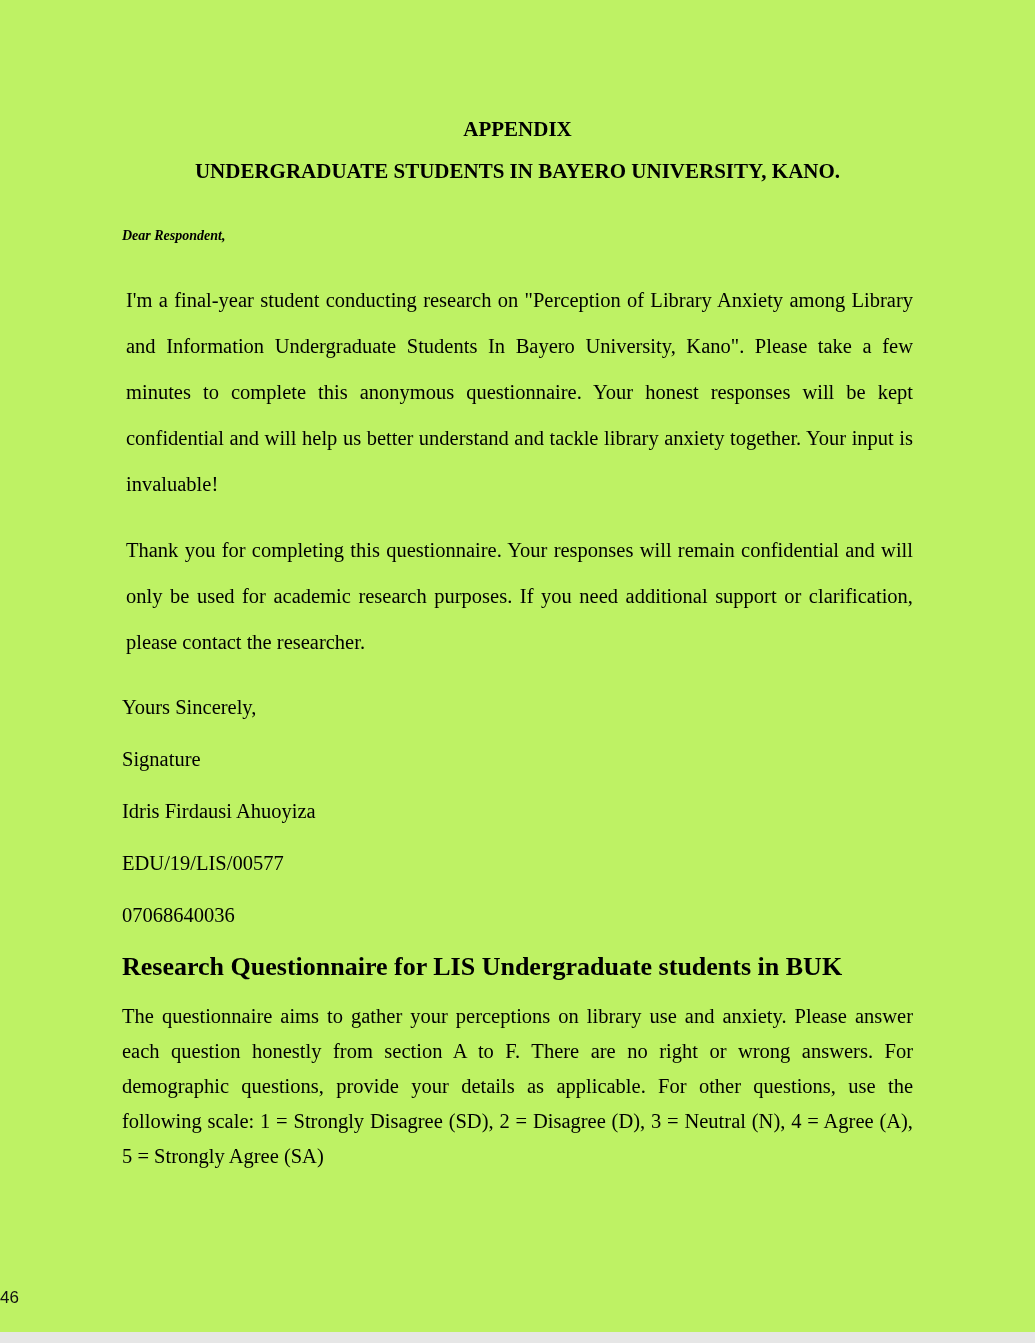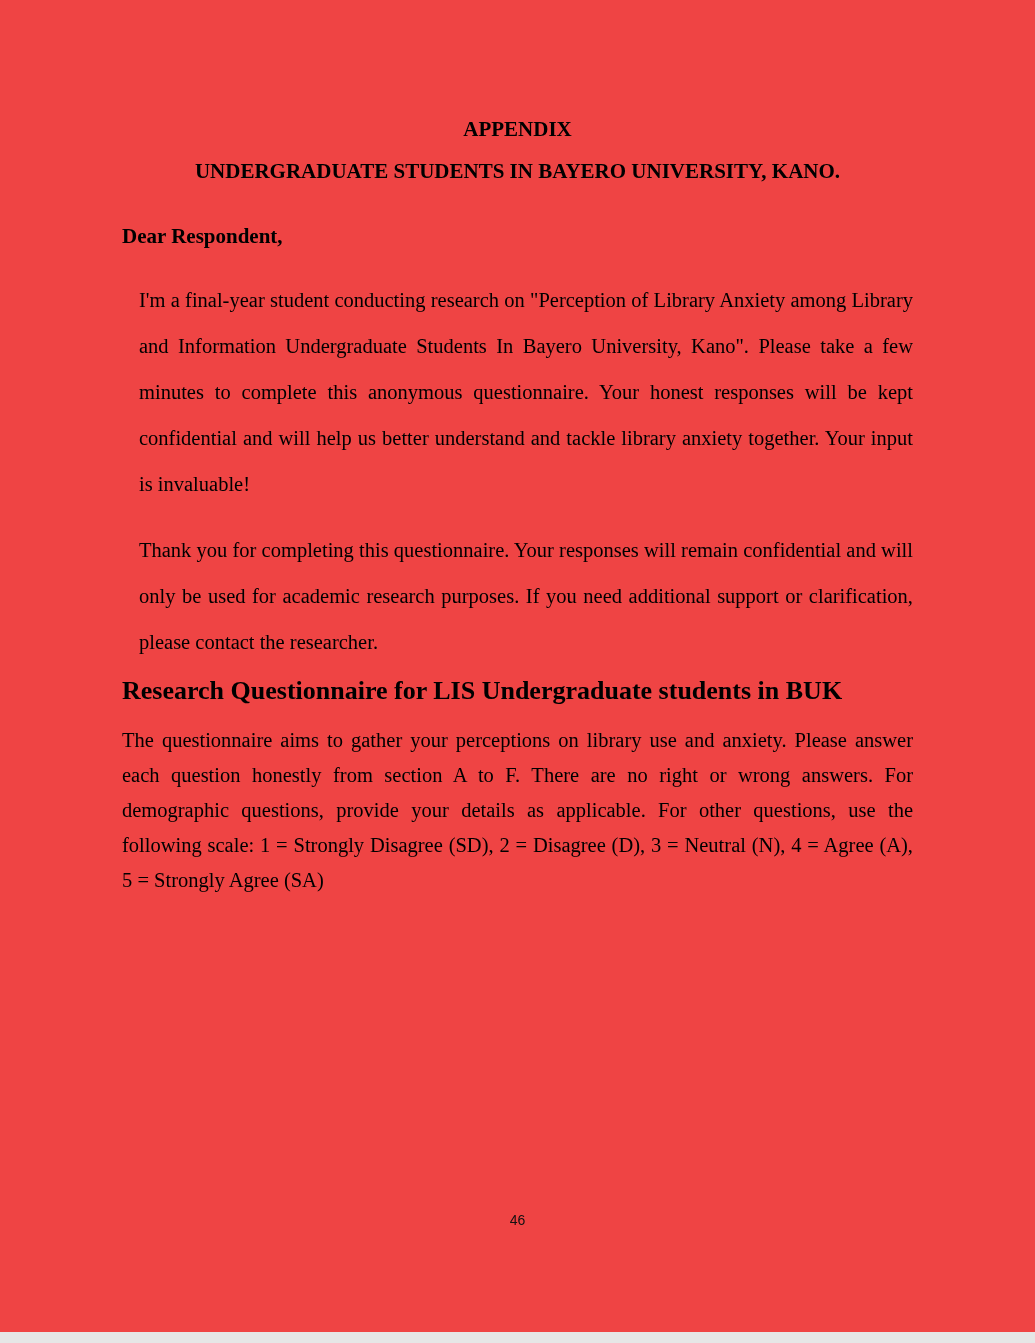--- a/index.html
+++ b/index.html
@@ -21,25 +21,26 @@
   }
   .title-block {
     text-align: center;
     font-weight: bold;
     font-size: 21px;
     line-height: 42px;
   }
   .salutation {
     margin-top: 21px;
     font-weight: bold;
-    font-size: 21px;
+    font-size: 14px;
     line-height: 46px;
+    font-style: italic;
   }
   .para {
-    margin: 18px 0 0 17px;
+    margin: 18px 0 0 4px;
     font-size: 20.5px;
     line-height: 46px;
     text-align: justify;
   }
   .para + .para {
     margin-top: 20px;
   }
   .signature-block {
     margin-top: 16px;
     font-size: 20.5px;
@@ -53,51 +54,58 @@
   .instructions {
     margin: 6px 0 0 0;
     font-size: 20.5px;
     line-height: 35px;
     text-align: justify;
   }
   .page-number {
     position: absolute;
     left: 0;
     right: 0;
-    top: 1212px;
-    text-align: center;
+    top: 1288px;
+    text-align: left;
     font-family: "Liberation Sans", sans-serif;
-    font-size: 14px;
+    font-size: 17px;
     color: #111111;
   }
   .footer-bar {
     position: absolute;
     left: 0;
     bottom: 0;
     width: 100%;
     height: 11px;
   }
 </style>
 </head>
 <body>
 
-<div class="page" style="background: #ef4444;">
+<div class="page" style="background: #bef264;">
   <div class="content">
 
     <div class="title-block">
       <div>APPENDIX</div>
       <div>UNDERGRADUATE STUDENTS IN BAYERO UNIVERSITY, KANO.</div>
     </div>
 
     <div class="salutation">Dear Respondent,</div>
 
     <p class="para">I'm a final-year student conducting research on "Perception of Library Anxiety among Library and Information Undergraduate Students In Bayero University, Kano". Please take a few minutes to complete this anonymous questionnaire. Your honest responses will be kept confidential and will help us better understand and tackle library anxiety together. Your input is invaluable!</p>
 
     <p class="para">Thank you for completing this questionnaire. Your responses will remain confidential and will only be used for academic research purposes. If you need additional support or clarification, please contact the researcher.</p>
 
+    <div class="signature-block">
+      <div>Yours Sincerely,</div>
+      <div>Signature</div>
+      <div>Idris Firdausi Ahuoyiza</div>
+      <div>EDU/19/LIS/00577</div>
+      <div>07068640036</div>
+    </div>
 
     <div class="section-heading">Research Questionnaire for LIS Undergraduate students in BUK</div>
 
     <p class="instructions">The questionnaire aims to gather your perceptions on library use and anxiety. Please answer each question honestly from section A to F. There are no right or wrong answers. For demographic questions, provide your details as applicable. For other questions, use the following scale: 1 = Strongly Disagree (SD), 2 = Disagree (D), 3 = Neutral (N), 4 = Agree (A), 5 = Strongly Agree (SA)</p>
 
   </div>
 
   <div class="page-number">46</div>
 
   <div class="footer-bar" style="background: rgb(230, 230, 230);"></div>

